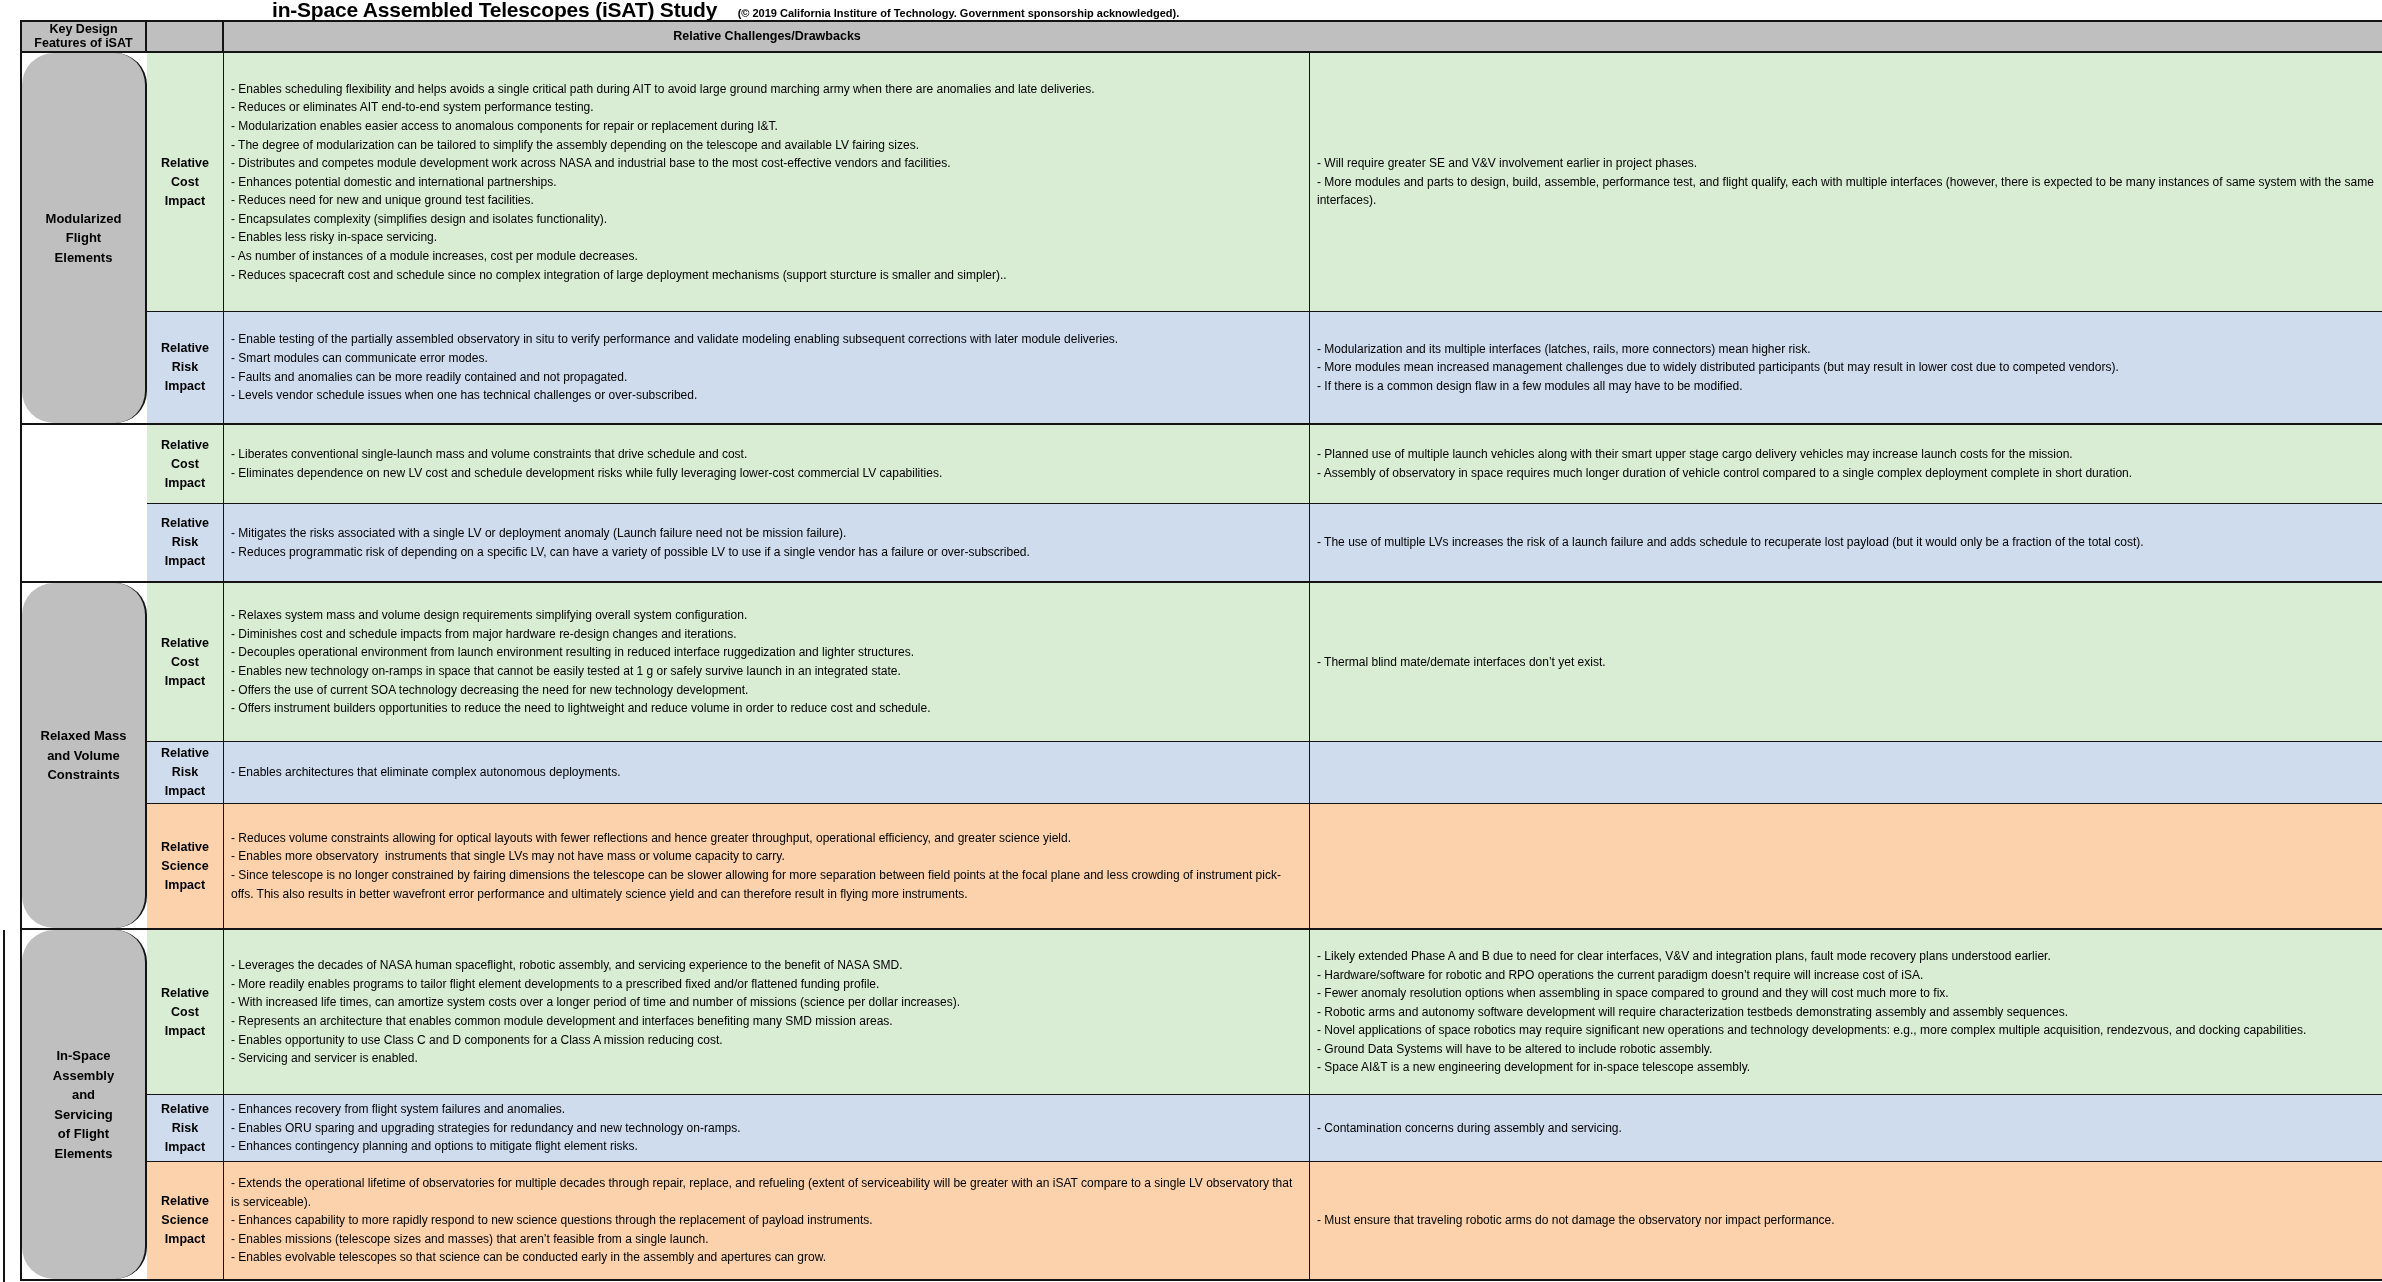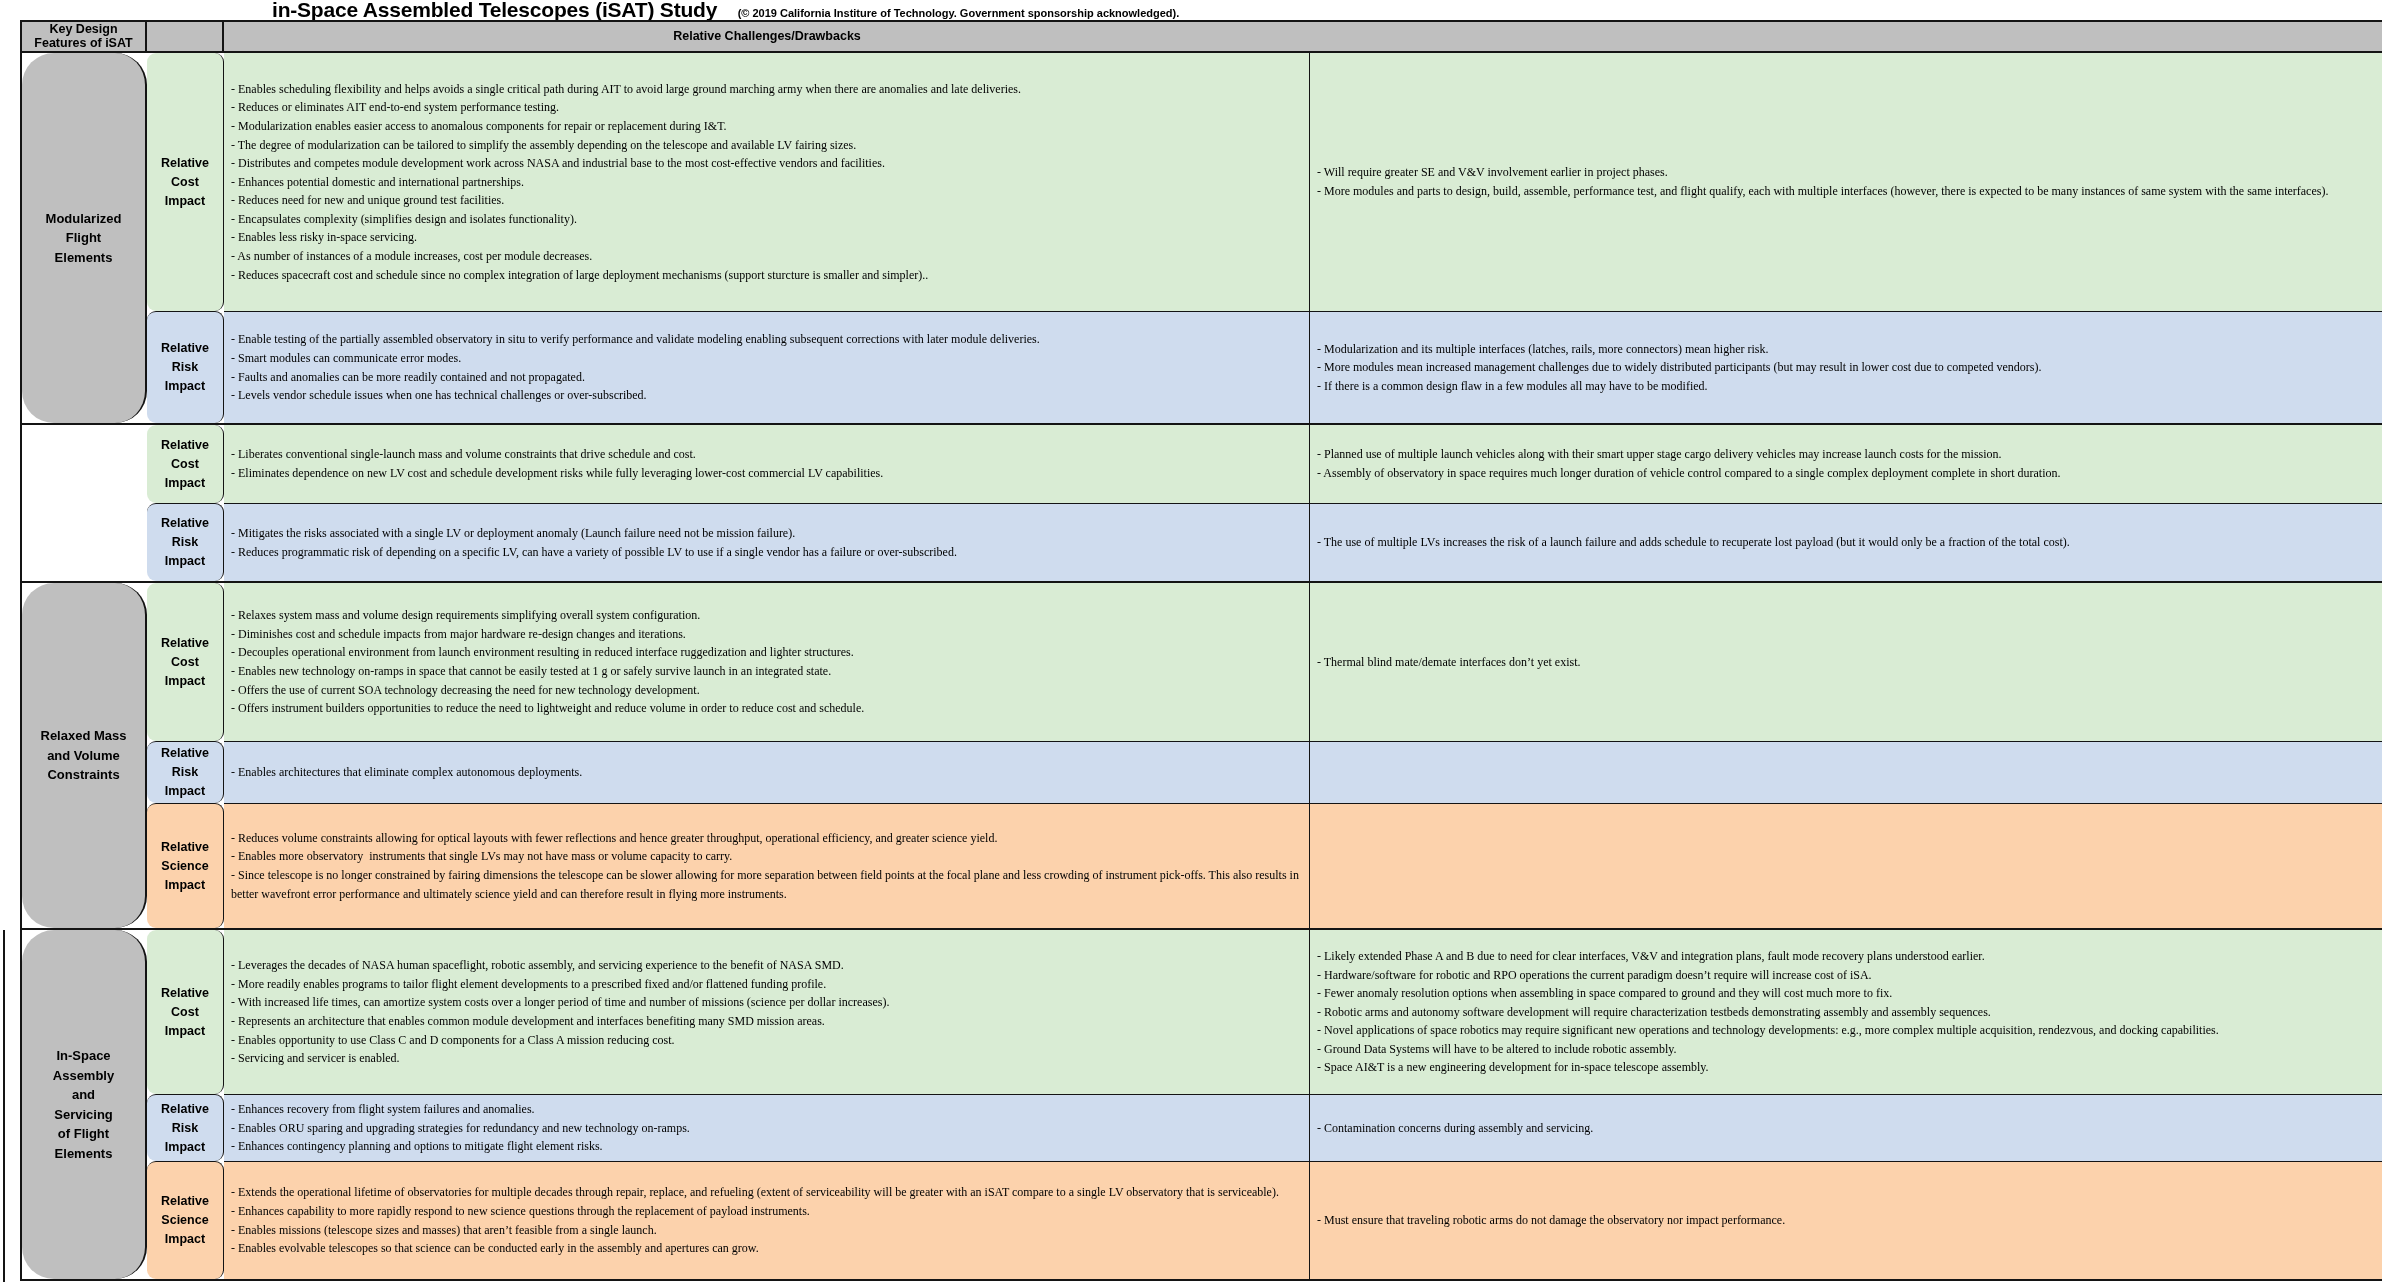--- a/index.html
+++ b/index.html
@@ -34,25 +34,25 @@
 
   .feature {
     grid-column:1; grid-row:1 / -1; background:#bfbfbf;
     display:flex; align-items:center; justify-content:center; text-align:center;
     font-weight:bold; font-size:13px; line-height:19.5px; white-space:pre-line;
     border-right:2px solid #141414; padding:18px;border-radius:32px;
   }
   .impact {
     display:flex; align-items:center; justify-content:center; text-align:center;
     font-weight:bold; font-size:12.5px; line-height:19px; white-space:pre-line;
-    border-right:1.5px solid #141414; padding:2px;border-radius:9px;
+    border-right:1.5px solid #141414; padding:2px;
   }
   .txt {
     display:flex; align-items:center; font-size:12px; line-height:18.6px;
-    white-space:pre-wrap; padding:4px 7px;font-family:Liberation Serif, serif;
+    white-space:pre-wrap; padding:4px 7px;
   }
   .c3.txt { border-right:1.2px solid #141414; }
 
   .cost { background:#d9ecd4; }
   .risk { background:#cfdcee; }
   .sci  { background:#fcd2ac; }
 
   .artifact-left {
     position:absolute; left:3px; top:930px; width:1.5px; height:352px; background:#141414;
   }

